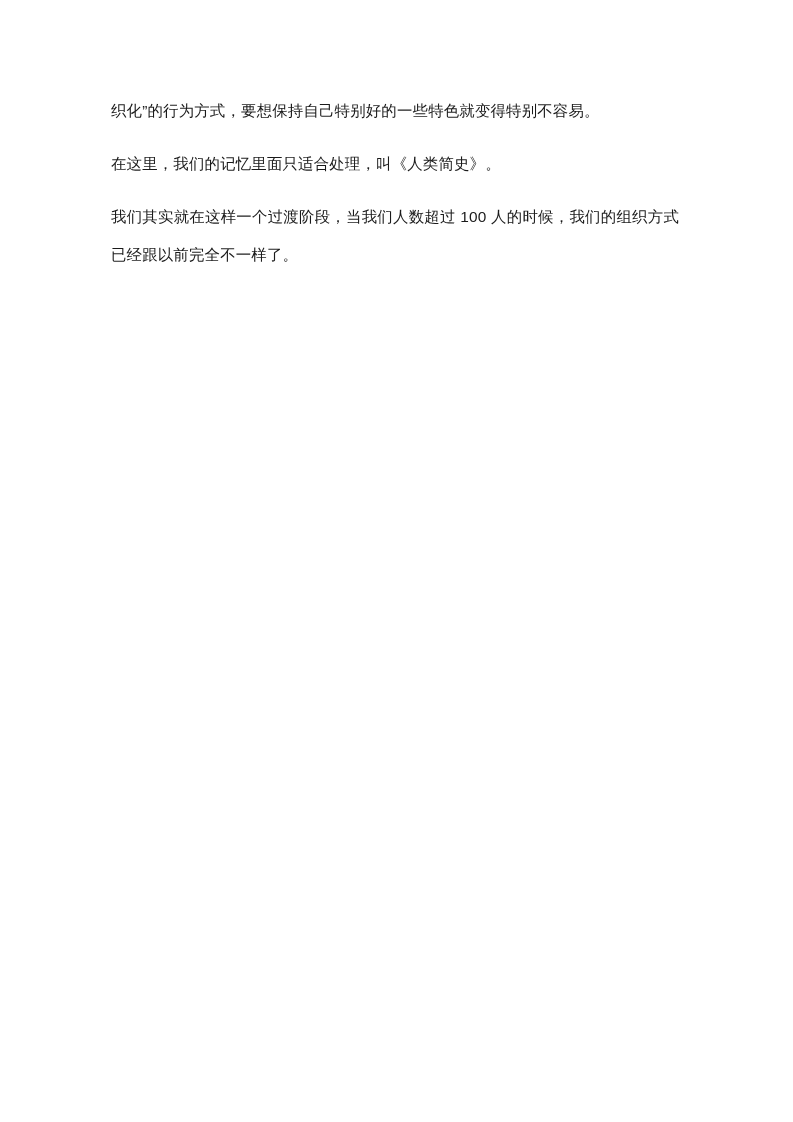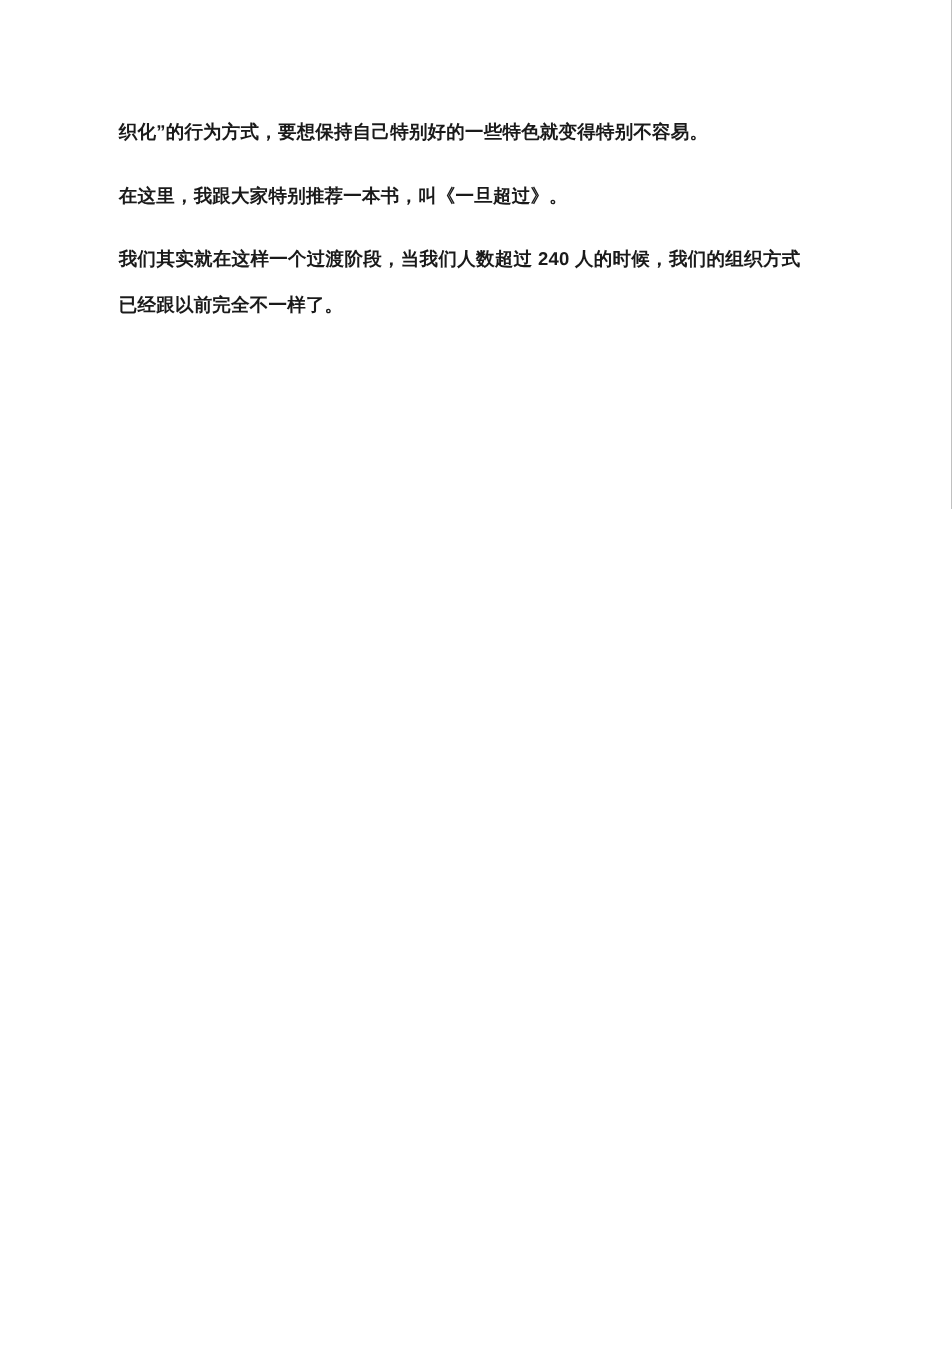--- a/index.html
+++ b/index.html
@@ -14,24 +14,23 @@
     position: relative;
     width: 793px;
     height: 1122px;
     background: #ffffff;
     margin: 0 auto;
     overflow: hidden;
     box-sizing: border-box;
   }
   .content {
     position: absolute;
-    left: 99px;
+    left: 111px;
     top: 92px;
     width: 568px;
-    font-weight: bold;
   }
   .para {
     font-size: 15.4px;
     line-height: 38px;
     color: #1a1a1a;
     text-align: justify;
     text-justify: inter-ideograph;
     margin: 0 0 15px 0;
     letter-spacing: 0.2px;
     word-break: break-all;
@@ -39,16 +38,16 @@
   .para:last-child {
     margin-bottom: 0;
   }
 </style>
 </head>
 <body>
 
 <div class="page">
   <div class="content">
     <p class="para">织化”的行为方式，要想保持自己特别好的一些特色就变得特别不容易。</p>
-    <p class="para">在这里，我跟大家特别推荐一本书，叫《一旦超过》。</p>
-    <p class="para">我们其实就在这样一个过渡阶段，当我们人数超过 240 人的时候，我们的组织方式已经跟以前完全不一样了。</p>
+    <p class="para">在这里，我们的记忆里面只适合处理，叫《人类简史》。</p>
+    <p class="para">我们其实就在这样一个过渡阶段，当我们人数超过 100 人的时候，我们的组织方式已经跟以前完全不一样了。</p>
   </div>
 </div>
 
 </body></html>

